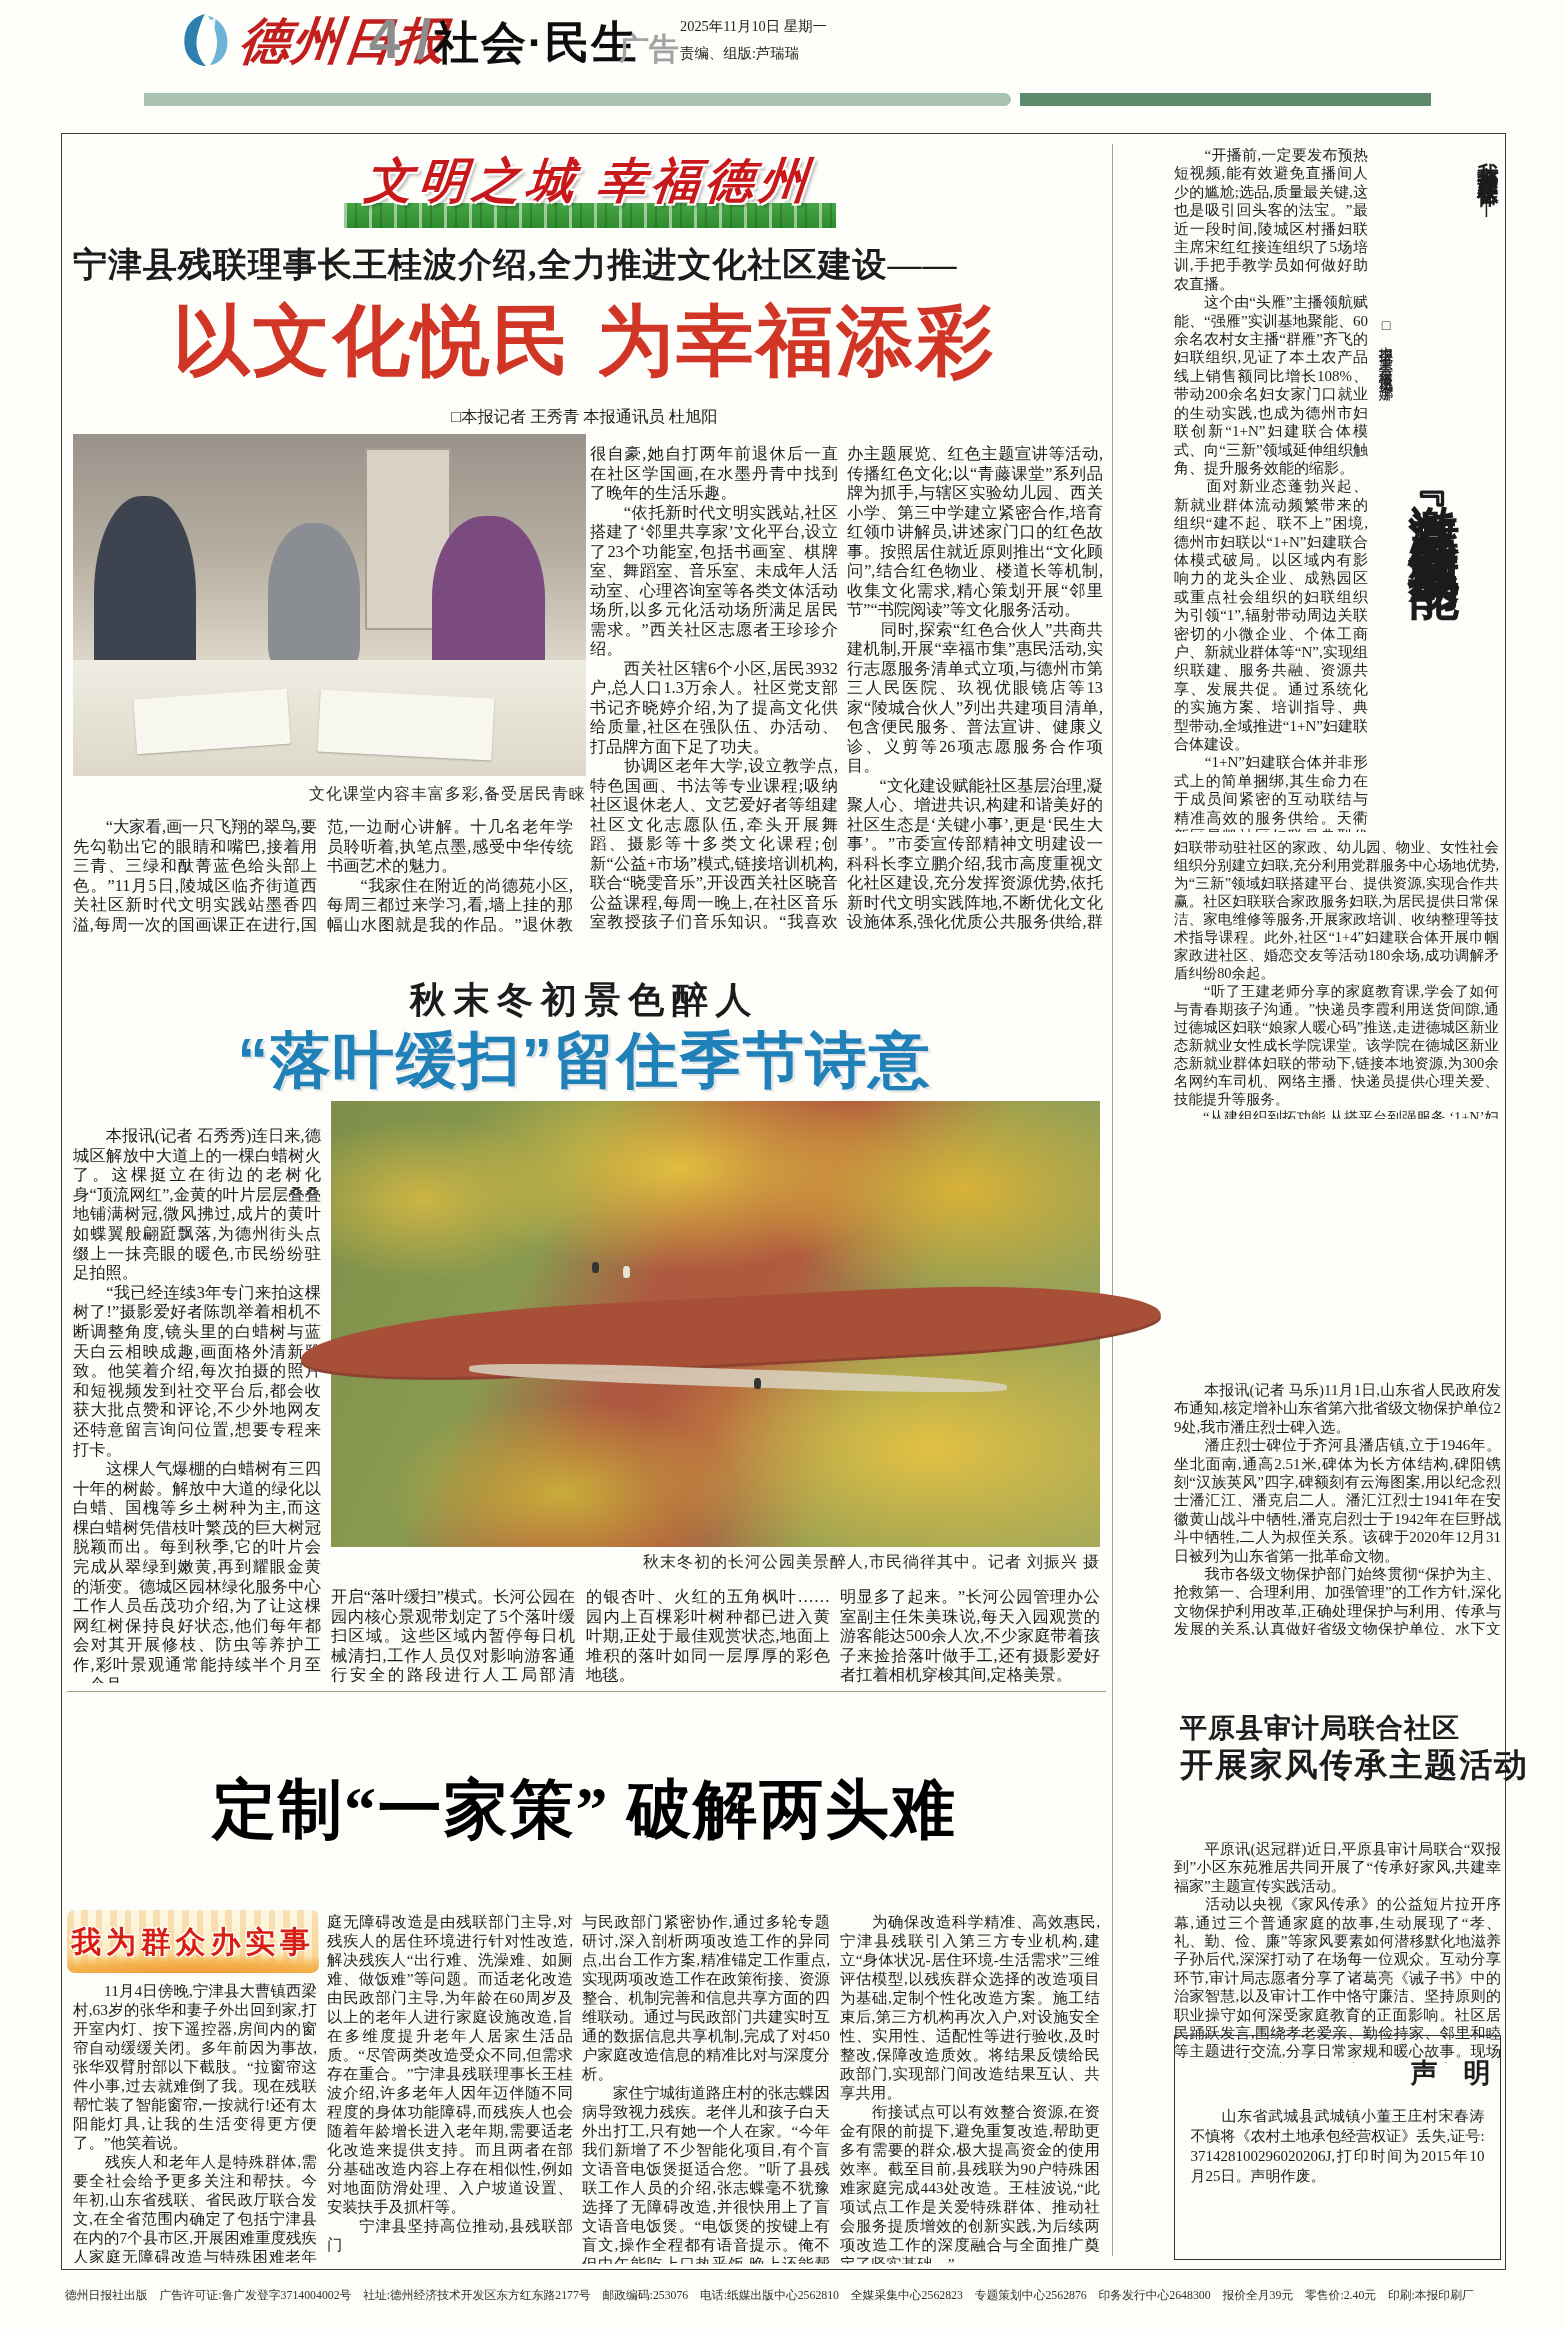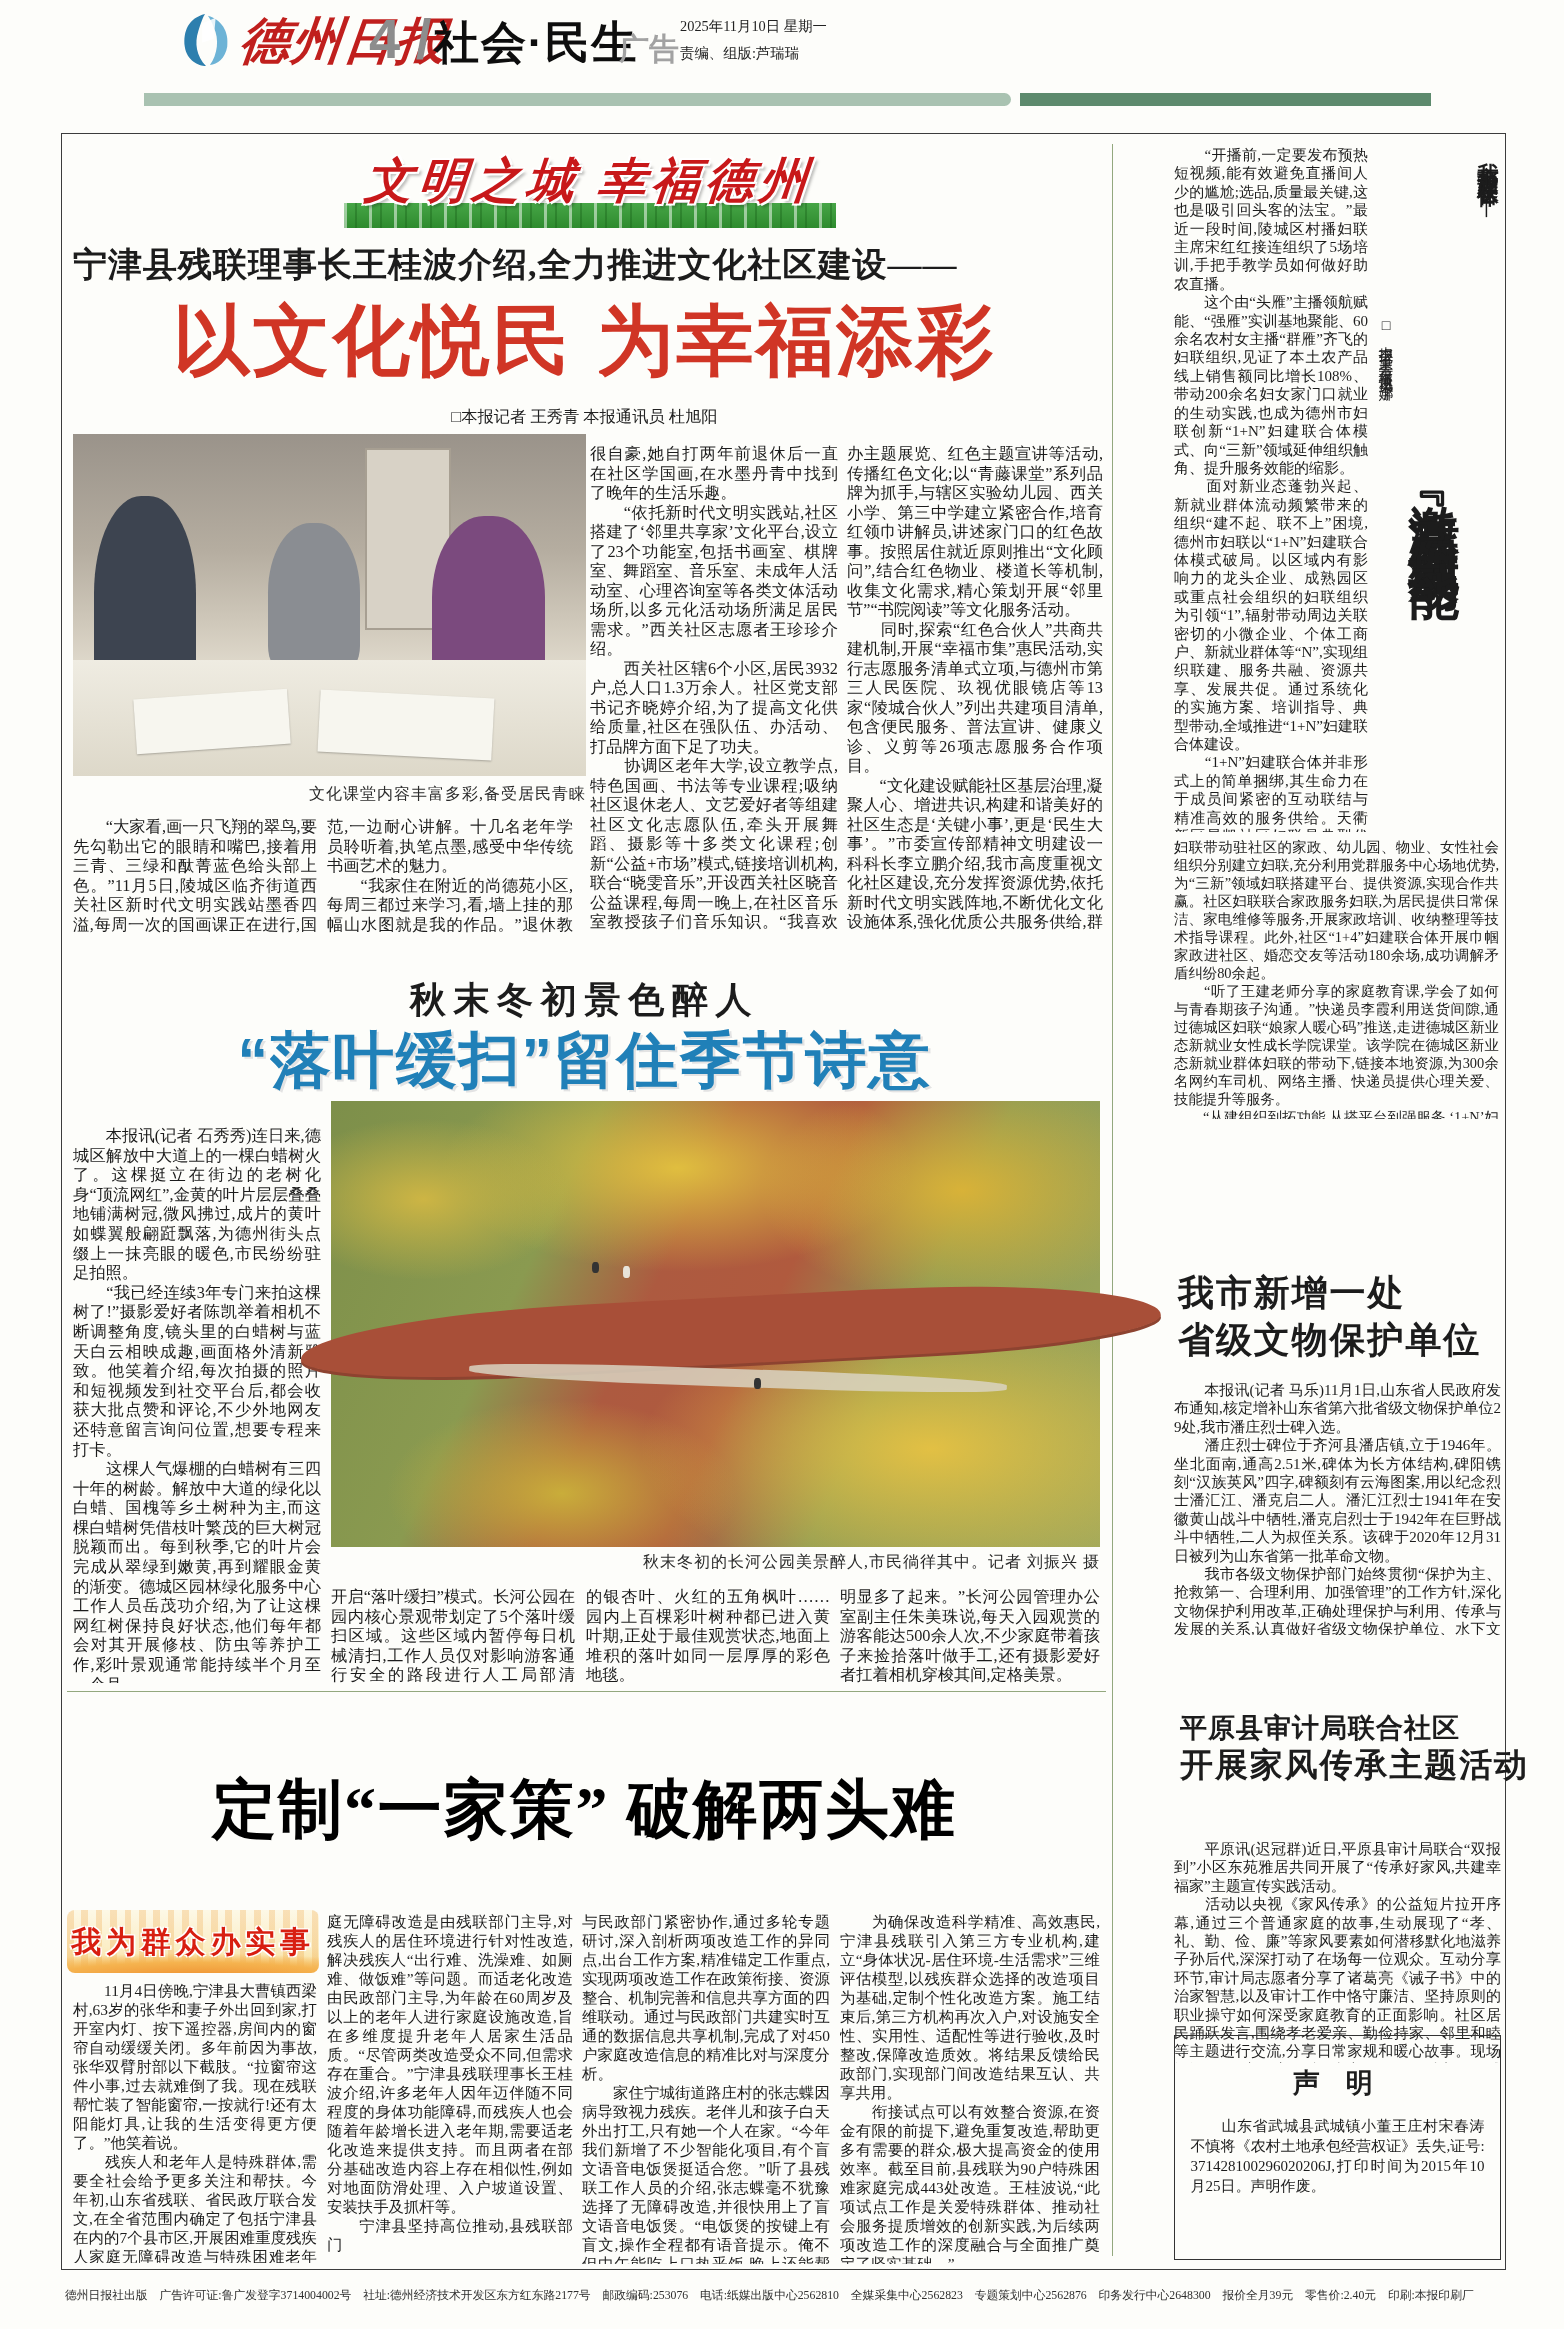--- a/index.html
+++ b/index.html
@@ -174,34 +174,30 @@
 　　这个由“头雁”主播领航赋能、“强雁”实训基地聚能、60余名农村女主播“群雁”齐飞的妇联组织,见证了本土农产品线上销售额同比增长108%、带动200余名妇女家门口就业的生动实践,也成为德州市妇联创新“1+N”妇建联合体模式、向“三新”领域延伸组织触角、提升服务效能的缩影。
 　　面对新业态蓬勃兴起、新就业群体流动频繁带来的组织“建不起、联不上”困境,德州市妇联以“1+N”妇建联合体模式破局。以区域内有影响力的龙头企业、成熟园区或重点社会组织的妇联组织为引领“1”,辐射带动周边关联密切的小微企业、个体工商户、新就业群体等“N”,实现组织联建、服务共融、资源共享、发展共促。通过系统化的实施方案、培训指导、典型带动,全域推进“1+N”妇建联合体建设。
 　　“1+N”妇建联合体并非形式上的简单捆绑,其生命力在于成员间紧密的互动联结与精准高效的服务供给。天衢新区星凯社区妇联是典型代表,该社区有5087户居民及183家沿街商户,社区</div>
   <div class="abs vert r1-byline" style="left:1376px;top:317px;height:365px;">□本报记者 王秀青  本报通讯员 李娜</div>
   <div class="abs vert r1-title ctr" style="left:1401px;top:184px;width:67px;height:630px;">激活『三新』领域发展动能</div>
   <div class="abs vert r1-kicker" style="left:1474px;top:146px;height:298px;">我市打造妇建联合体——</div>
   <div class="abs jus r1wide" style="left:1174px;top:838px;width:325px;height:281px;">妇联带动驻社区的家政、幼儿园、物业、女性社会组织分别建立妇联,充分利用党群服务中心场地优势,为“三新”领域妇联搭建平台、提供资源,实现合作共赢。社区妇联联合家政服务妇联,为居民提供日常保洁、家电维修等服务,开展家政培训、收纳整理等技术指导课程。此外,社区“1+4”妇建联合体开展巾帼家政进社区、婚恋交友等活动180余场,成功调解矛盾纠纷80余起。
 　　“听了王建老师分享的家庭教育课,学会了如何与青春期孩子沟通。”快递员李霞利用送货间隙,通过德城区妇联“娘家人暖心码”推送,走进德城区新业态新就业女性成长学院课堂。该学院在德城区新业态新就业群体妇联的带动下,链接本地资源,为300余名网约车司机、网络主播、快递员提供心理关爱、技能提升等服务。
 　　“从建组织到拓功能,从搭平台到强服务,‘1+N’妇建联合体模式正不断激活‘三新’领域妇联组织的根系网络,让更多新业态女性在组织引领下找到归属感。”德州市妇联主席刘芳介绍,目前,全市270个妇建联合体带动2200余个“三新”领域建立妇联组织。</div>
 
-  <div class="abs r2-title" style="left:1178px;top:1270px;width:325px;">
-    <div>我市新增一处</div>
-    <div>省级文物保护单位</div>
-  </div>
   <div class="abs jus r23body" style="left:1174px;top:1381px;width:327px;height:254px;">　　本报讯(记者 马乐)11月1日,山东省人民政府发布通知,核定增补山东省第六批省级文物保护单位29处,我市潘庄烈士碑入选。
 　　潘庄烈士碑位于齐河县潘店镇,立于1946年。坐北面南,通高2.51米,碑体为长方体结构,碑阳镌刻“汉族英风”四字,碑额刻有云海图案,用以纪念烈士潘汇江、潘克启二人。潘汇江烈士1941年在安徽黄山战斗中牺牲,潘克启烈士于1942年在巨野战斗中牺牲,二人为叔侄关系。该碑于2020年12月31日被列为山东省第一批革命文物。
 　　我市各级文物保护部门始终贯彻“保护为主、抢救第一、合理利用、加强管理”的工作方针,深化文物保护利用改革,正确处理保护与利用、传承与发展的关系,认真做好省级文物保护单位、水下文物保护区的保护、管理和利用等各项工作。</div>
 
   <div class="abs r3-kicker" style="left:1180px;top:1710px;">平原县审计局联合社区</div>
   <div class="abs r3-title" style="left:1180px;top:1743px;">开展家风传承主题活动</div>
   <div class="abs jus r23body" style="left:1174px;top:1800px;width:327px;height:223px;margin-top:40px;">　　平原讯(迟冠群)近日,平原县审计局联合“双报到”小区东苑雅居共同开展了“传承好家风,共建幸福家”主题宣传实践活动。
 　　活动以央视《家风传承》的公益短片拉开序幕,通过三个普通家庭的故事,生动展现了“孝、礼、勤、俭、廉”等家风要素如何潜移默化地滋养子孙后代,深深打动了在场每一位观众。互动分享环节,审计局志愿者分享了诸葛亮《诫子书》中的治家智慧,以及审计工作中恪守廉洁、坚持原则的职业操守如何深受家庭教育的正面影响。社区居民踊跃发言,围绕孝老爱亲、勤俭持家、邻里和睦等主题进行交流,分享日常家规和暖心故事。现场还设置了“家风寄语墙”,大家纷纷写下对家人的感恩与承诺,气氛温馨热烈。</div>
 
   <div class="abs notice-box" style="left:1174px;top:2035px;width:325px;height:223px;">
-    <div class="notice-title ctr" style="margin-top:29px;">声  明</div>
+    <div class="notice-title ctr" style="margin-top:19px;text-align:right;">声  明</div>
     <div class="notice-body jus" style="margin:15.4px 15.4px 0 15.4px;height:144px;">　　山东省武城县武城镇小董王庄村宋春涛不慎将《农村土地承包经营权证》丢失,证号:371428100296020206J,打印时间为2015年10月25日。声明作废。</div>
   </div>
 
   <div class="abs footer-line" style="left:65px;top:2288px;width:1441px;">德州日报社出版　广告许可证:鲁广发登字3714004002号　社址:德州经济技术开发区东方红东路2177号　邮政编码:253076　电话:纸媒出版中心2562810　全媒采集中心2562823　专题策划中心2562876　印务发行中心2648300　报价全月39元　零售价:2.40元　印刷:本报印刷厂</div>
 
 </div>
 
 
 </body></html>

